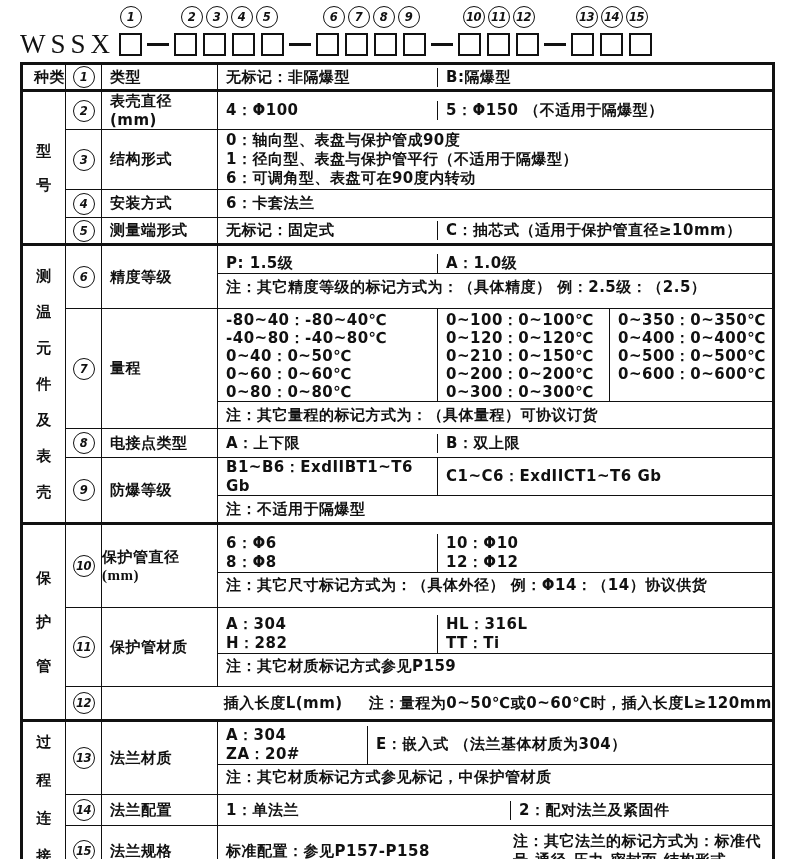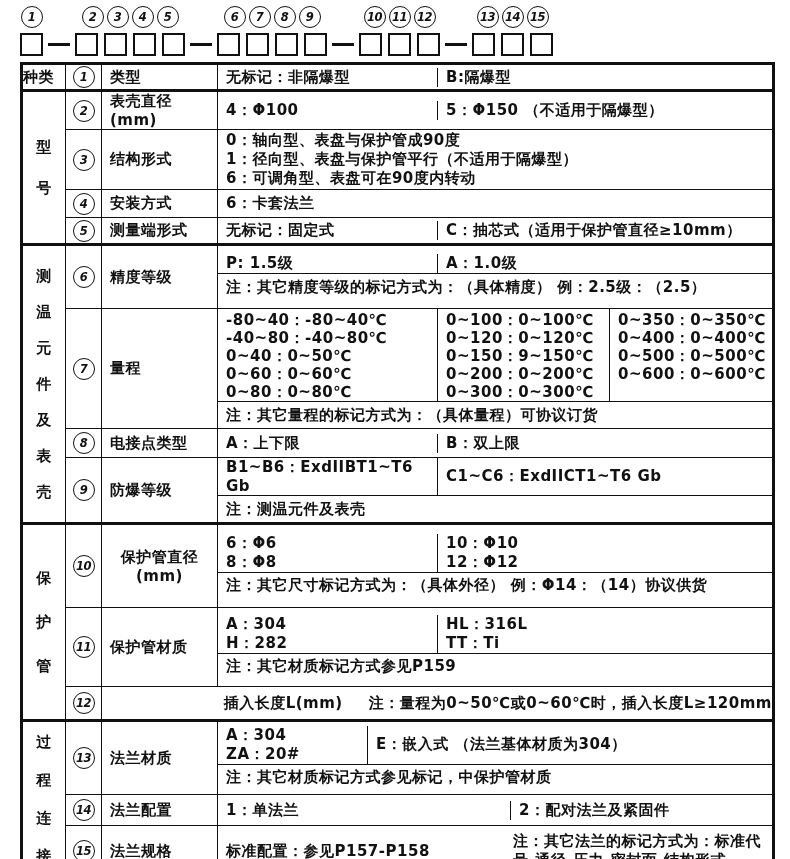--- a/index.html
+++ b/index.html
@@ -20,30 +20,30 @@
         display:inline-flex;align-items:center;justify-content:center;
         font-size:11.5px;font-weight:bold;box-sizing:border-box;letter-spacing:-0.5px;
         background:#fff;flex:none;}
 
   
   table{border-collapse:collapse;width:752px;border:3px solid #111;table-layout:fixed;
         font-weight:600;letter-spacing:0.5px;}
   td{border:1.5px solid #111;padding:0;font-size:15px;vertical-align:middle;overflow:hidden;}
   .gsep td{border-top:3px solid #111;}
 
-  .glabel-h{text-align:left;}
+  .glabel-h{text-align:right;}
   .vlabel{width:17px;margin:0 auto;word-break:break-all;text-align:center;}
-  .lh-a{line-height:41px;}   
+  .lh-a{line-height:34px;}   
   .lh-b{line-height:36px;}   
   .lh-c{line-height:44px;}   
   .lh-d{line-height:38px;}   
 
   .num-cell{text-align:center;}
   .label-cell{padding:0 4px 0 8px;}
-  .label-center{text-align:center;padding:0;}
+  .label-center{text-align:left;padding:0;font-family:Liberation Serif, serif;}
 
   .cc{display:flex;flex-direction:column;height:100%;}
   .vals{flex:1;display:flex;min-height:0;}
   .cell{padding:0 8px;display:flex;flex-direction:column;justify-content:space-evenly;
         align-items:flex-start;box-sizing:border-box;min-width:0;}
   .single{justify-content:center;}
   .lines-top{justify-content:flex-start;padding-top:2px;}
   .lines-top .ln{line-height:18px;white-space:nowrap;}
   .w-std{width:220px;border-right:1.5px solid #111;flex:none;}
   .w-m2{width:172px;border-right:1.5px solid #111;flex:none;text-align:center;}
@@ -56,20 +56,26 @@
   .r12 .inote{margin-left:26px;}
   .twoline{display:flex;flex-direction:row;height:100%;gap:20px;}
   .twoline > div{flex:1;display:flex;align-items:center;padding:0 8px;}
 </style>
 </head>
 <body>
 
 <div class="page">
 
   <div class="model-area">
+    <div class="mcol">
+      <div class="mtop"></div>
+      <div class="mbot">
+          <span class="prefix-text">WSSX</span>
+        </div>
+    </div>
 
     <div class="mcol">
       <div class="mtop">
           <span class="circ">
             <i>1</i>
           </span>
         </div>
       <div class="mbot">
           <span class="box"></span>
         </div>
@@ -294,21 +300,21 @@
             <div class="cell lines-top w-std">
               <div class="ln">-80~40：-80~40℃</div>
               <div class="ln">-40~80：-40~80℃</div>
               <div class="ln">0~40：0~50℃</div>
               <div class="ln">0~60：0~60℃</div>
               <div class="ln">0~80：0~80℃</div>
             </div>
             <div class="cell lines-top w-m2">
               <div class="ln">0~100：0~100℃</div>
               <div class="ln">0~120：0~120℃</div>
-              <div class="ln">0~150：9~150℃</div>
+              <div class="ln">0~210：0~150℃</div>
               <div class="ln">0~200：0~200℃</div>
               <div class="ln">0~300：0~300℃</div>
             </div>
             <div class="cell lines-top grow">
               <div class="ln">0~350：0~350℃</div>
               <div class="ln">0~400：0~400℃</div>
               <div class="ln">0~500：0~500℃</div>
               <div class="ln">0~600：0~600℃</div>
             </div>
           </div>
@@ -334,21 +340,21 @@
       <td class="num-cell"><span class="circ">
               <i>9</i>
             </span></td>
       <td class="label-cell">防爆等级</td>
       <td>
         <div class="cc">
           <div class="vals">
             <div class="cell single w-std">B1~B6：ExdIIBT1~T6 Gb</div>
             <div class="cell single grow">C1~C6：ExdIICT1~T6 Gb</div>
           </div>
-          <div class="note">注：测温元件及表壳</div>
+          <div class="note">注：不适用于隔爆型</div>
         </div>
       </td>
     </tr>
 
     <tr class="gsep" style="height:84px">
       <td rowspan="3">
             <div class="vlabel lh-c">保护管</div>
           </td>
       <td class="num-cell"><span class="circ">
               <i>10</i>

